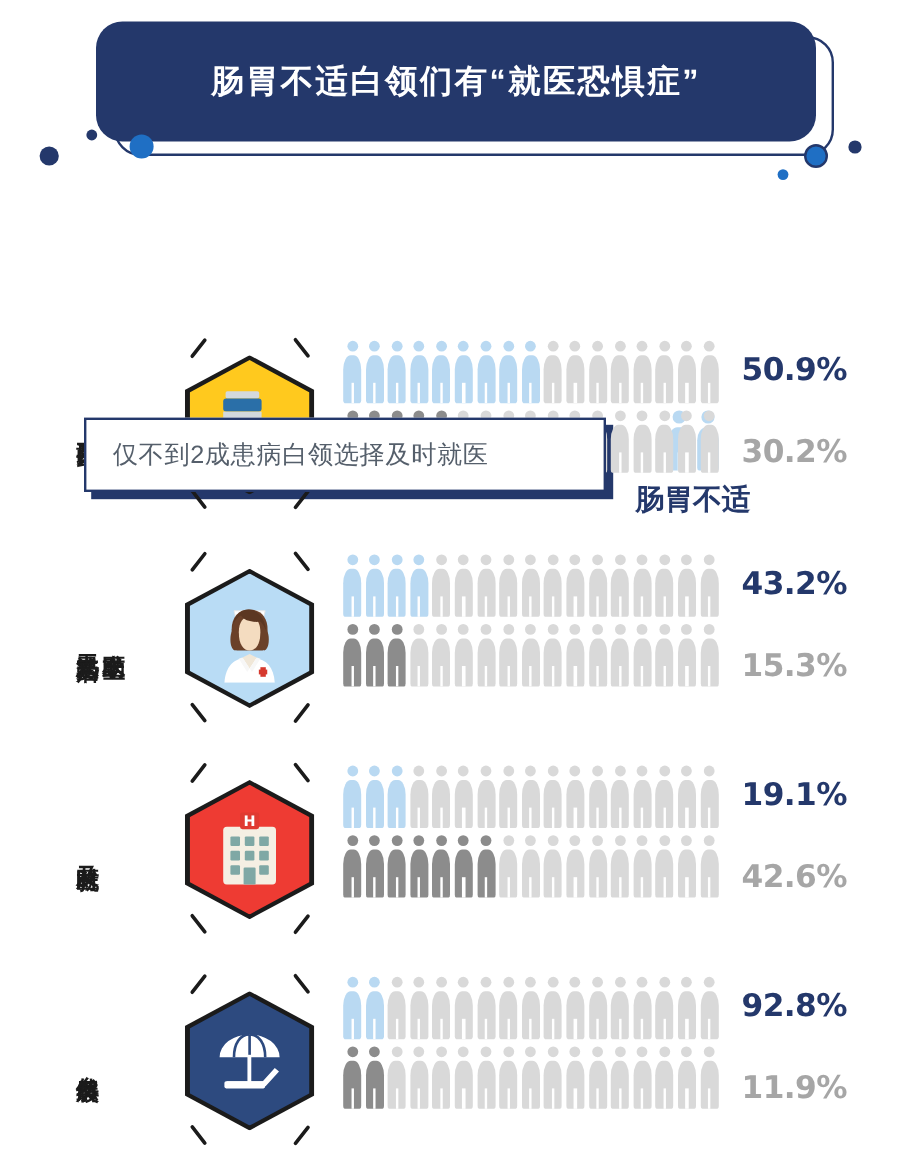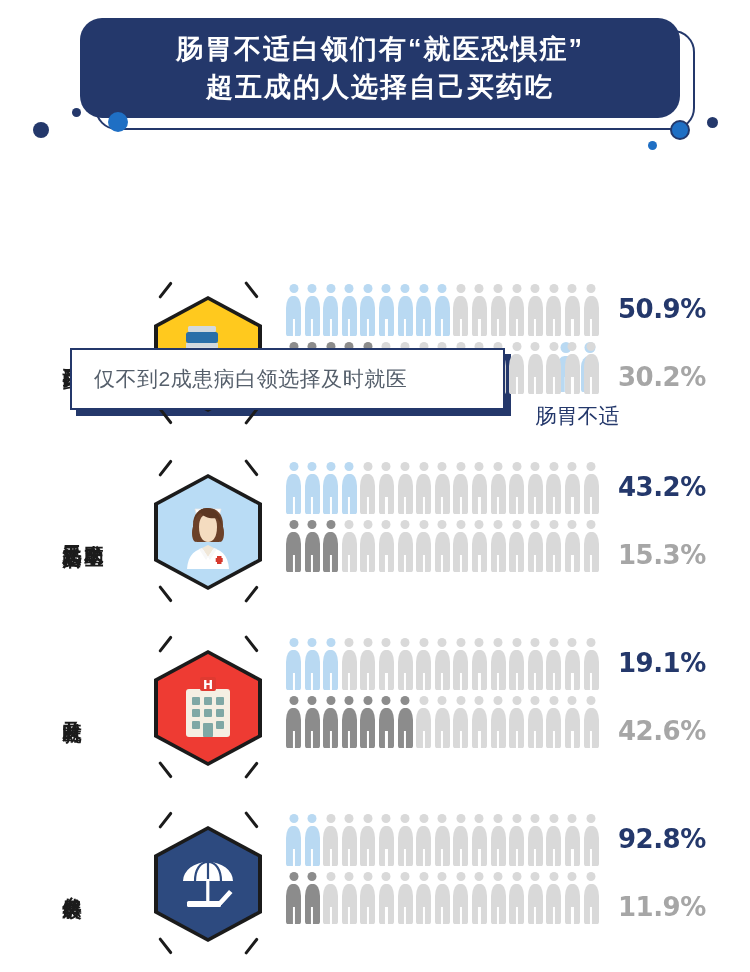--- a/index.html
+++ b/index.html
@@ -49,21 +49,21 @@
     position: absolute; left: 70px; top: 178px;
     width: 435px; height: 62px;
     border: 2px solid #24386b; background: #ffffff;
     display: flex; align-items: center; padding-left: 22px; z-index: 2;
   }
   #subtitle-text { color: #555f6b; font-size: 21px; letter-spacing: 0.5px; white-space: nowrap; }
 
   #legend { position: absolute; left: 525px; top: 172px; width: 220px; height: 90px; display: flex; }
   .legend-group { width: 105px; display: flex; flex-direction: column; align-items: center; }
   .legend-figs { display: flex; gap: 6px; height: 58px; align-items: flex-start; }
-  .legend-label { font-size: 21px; font-weight: normal; margin-top: 2px; white-space: nowrap; }
+  .legend-label { font-size: 24px; font-weight: bold; margin-top: 2px; white-space: nowrap; }
   .legend-label.ill { color: #24386b; }
   .legend-label.healthy { color: #9a9a9a; }
 
   
   .person { position: relative; display: inline-block; }
   .person .head { position: absolute; left: 50%; transform: translateX(-50%); top: 0; border-radius: 50%; }
   .person .body {
     position: absolute; left: 0; bottom: 0; width: 100%;
     border-radius: 42% 42% 8% 8% / 30% 30% 6% 6%;
   }
@@ -117,21 +117,20 @@
 </style>
 </head>
 <body>
 
 <div id="page">
 
   <div id="title-area">
     <div id="title-shadow"></div>
     <div id="title-card">
       <div class="title-line">肠胃不适白领们有“就医恐惧症”</div>
-      <div class="title-line">超五成的人选择自己买药吃</div>
     </div>
     <div class="deco-dot" id="dot-a"></div>
     <div class="deco-dot" id="dot-b"></div>
     <div class="deco-dot" id="dot-c"></div>
     <div class="deco-dot" id="dot-d"></div>
     <div class="deco-dot" id="dot-e"></div>
     <div class="deco-dot" id="dot-f"></div>
   </div>
 
   <div id="sub-area">

